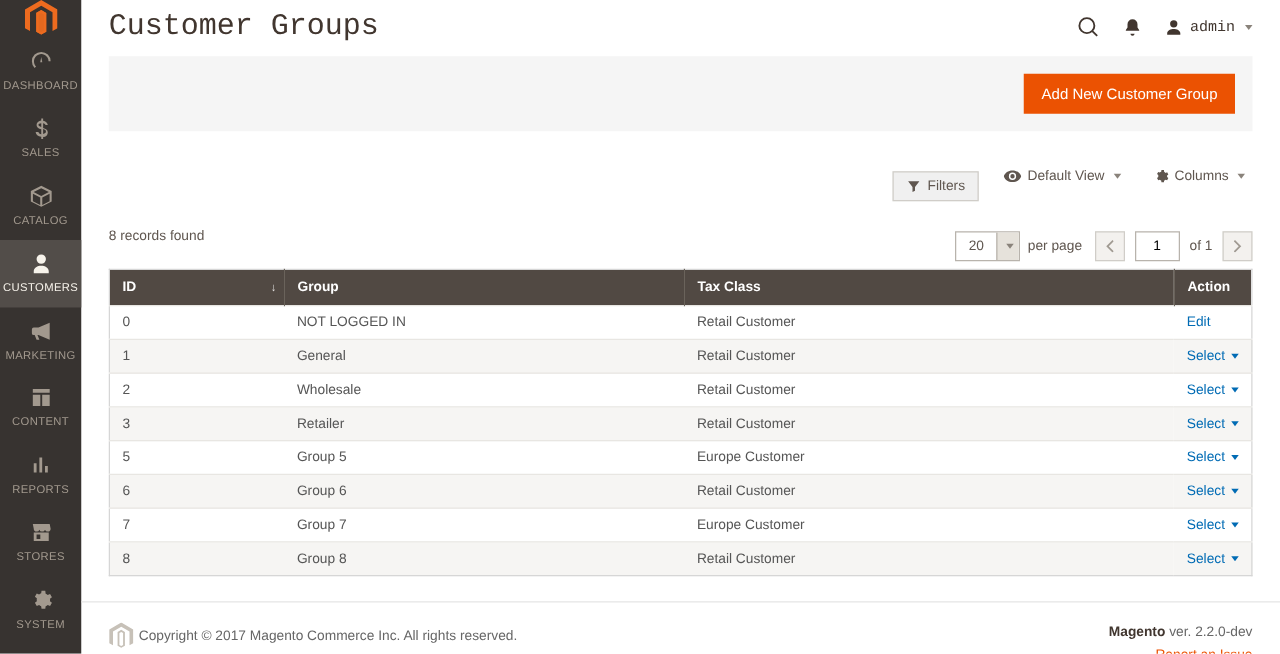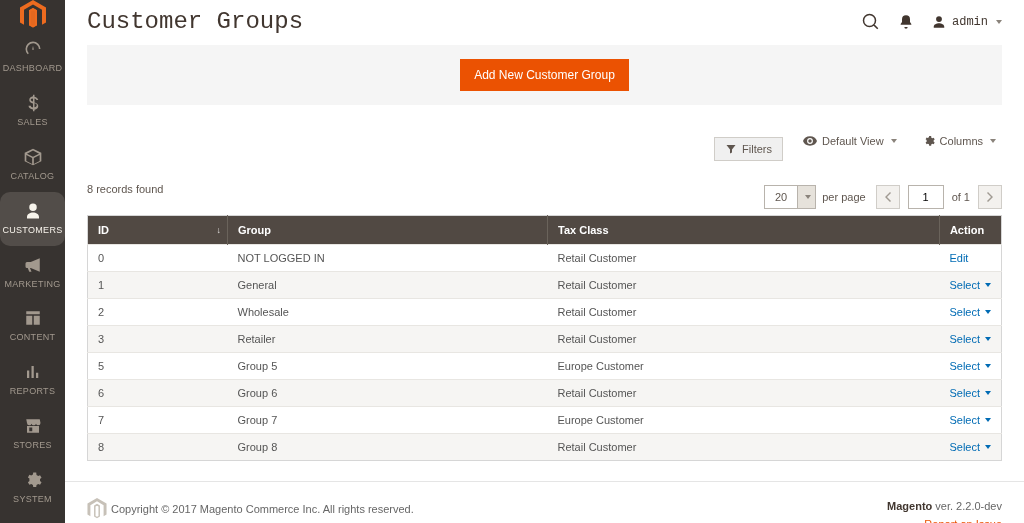--- a/index.html
+++ b/index.html
@@ -23,21 +23,21 @@
   .sidebar-item {
     width: 65px;
     display: flex; flex-direction: column; align-items: center; justify-content: center;
     color: #a2998e;
     font-size: 9px;
     text-align: center;
     cursor: pointer;
     padding: 8px 2px 10px;
     line-height: 1.1;
   }
-  .sidebar-item.active { background: #524d49; color: #f7f3eb; border-radius: 10px; }
+  .sidebar-item.active { background: #524d49; color: #f7f3eb; }
   .sidebar-item .icon { margin-bottom: 4px; display: flex; align-items: center; justify-content: center; height: 22px; }
   .sidebar-item .label { letter-spacing: .3px; }
   .sidebar-item:last-child .label { font-size: 8px; }
 
   
   .main { flex: 1; display: flex; flex-direction: column; min-width: 0; }
 
   .page-header {
     display: flex; align-items: center; justify-content: space-between;
     padding: 8px 22px 10px;
@@ -45,21 +45,21 @@
   }
   .page-title { font-size: 24px; font-weight: 400; color: #41362f; }
   .header-tools { display: flex; align-items: center; gap: 18px; }
   .header-tools .tool { cursor: pointer; display: flex; align-items: center; gap: 6px; }
   .admin-user { font-size: 12px; color: #41362f; display: flex; align-items: center; gap: 5px; }
 
   .action-bar {
     margin: 0 22px 16px;
     background: #f5f5f5;
     padding: 14px 14px;
-    display: flex; justify-content: center;
+    display: flex; justify-content: flex-end;
   }
   .btn-primary {
     background: #eb5202;
     color: #fff;
     border: none;
     padding: 9px 14px;
     font-size: 12px;
     cursor: pointer;
   }
 

